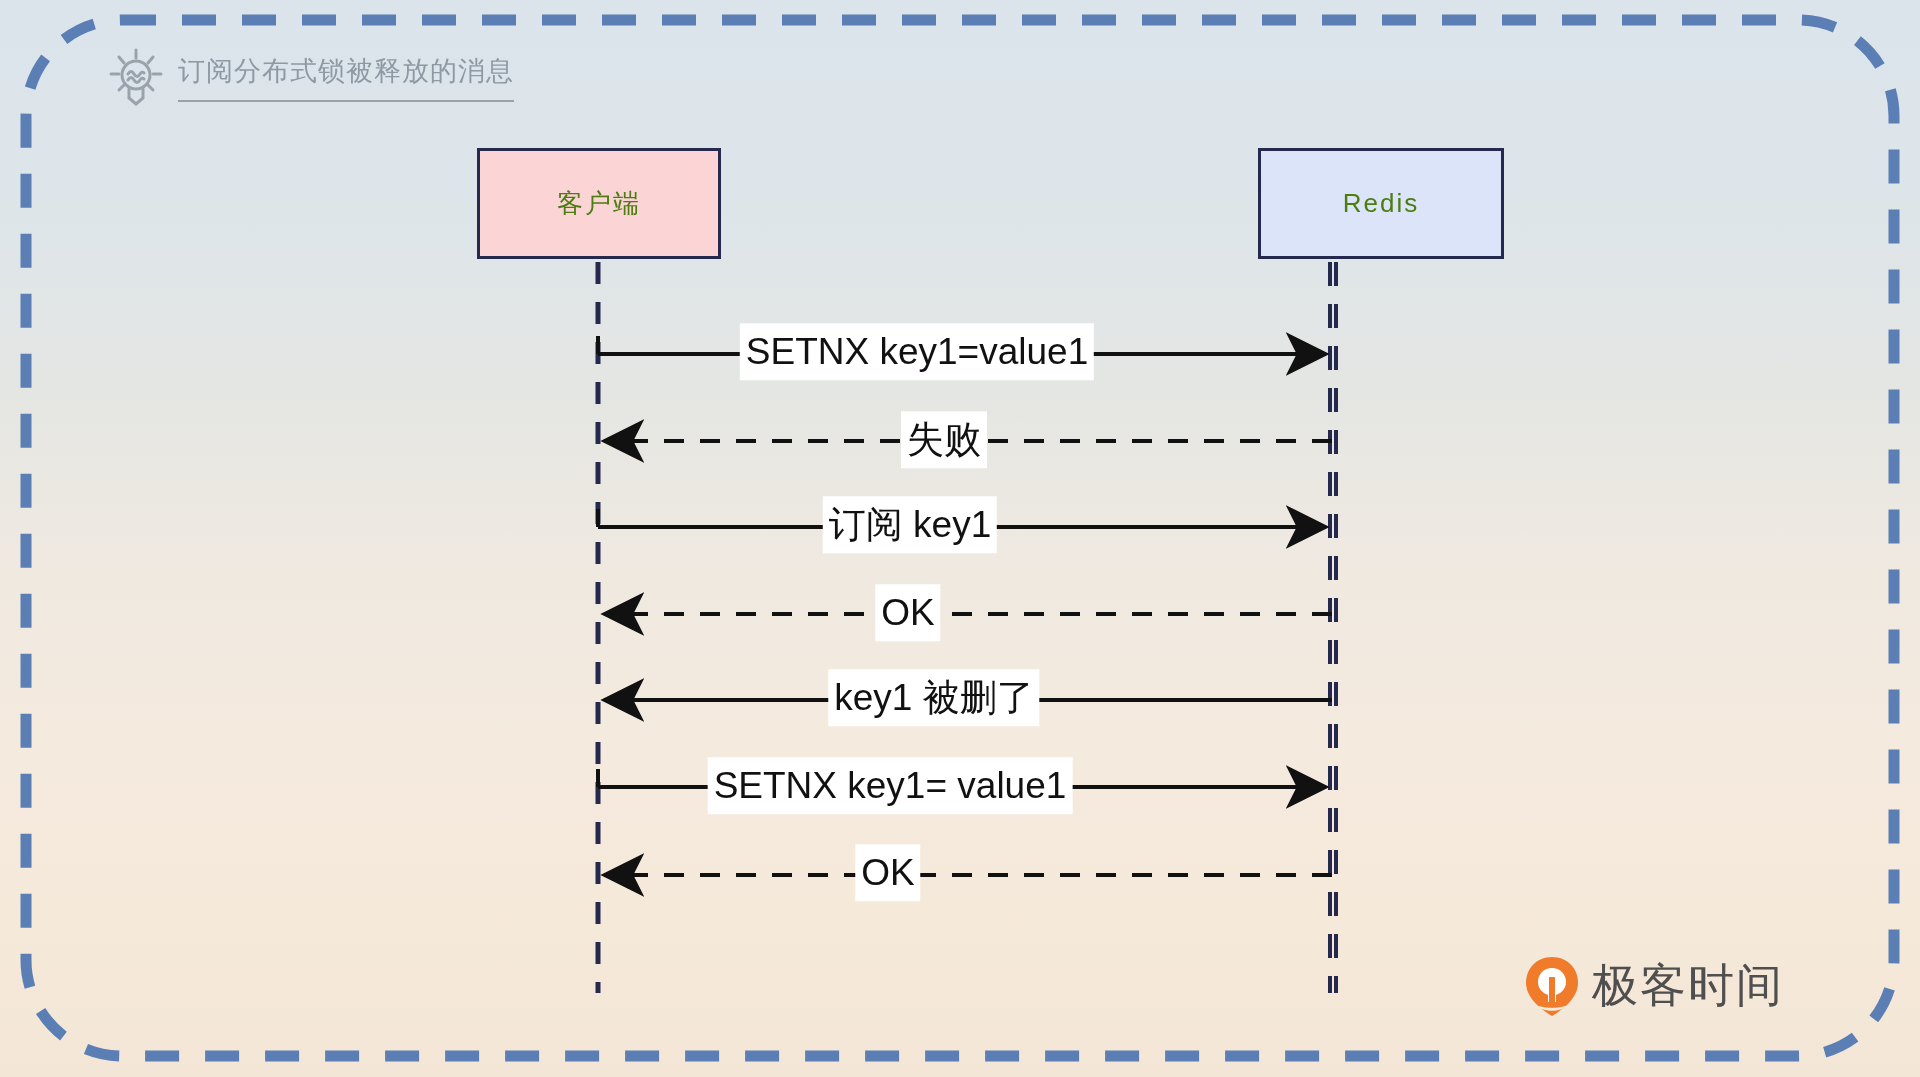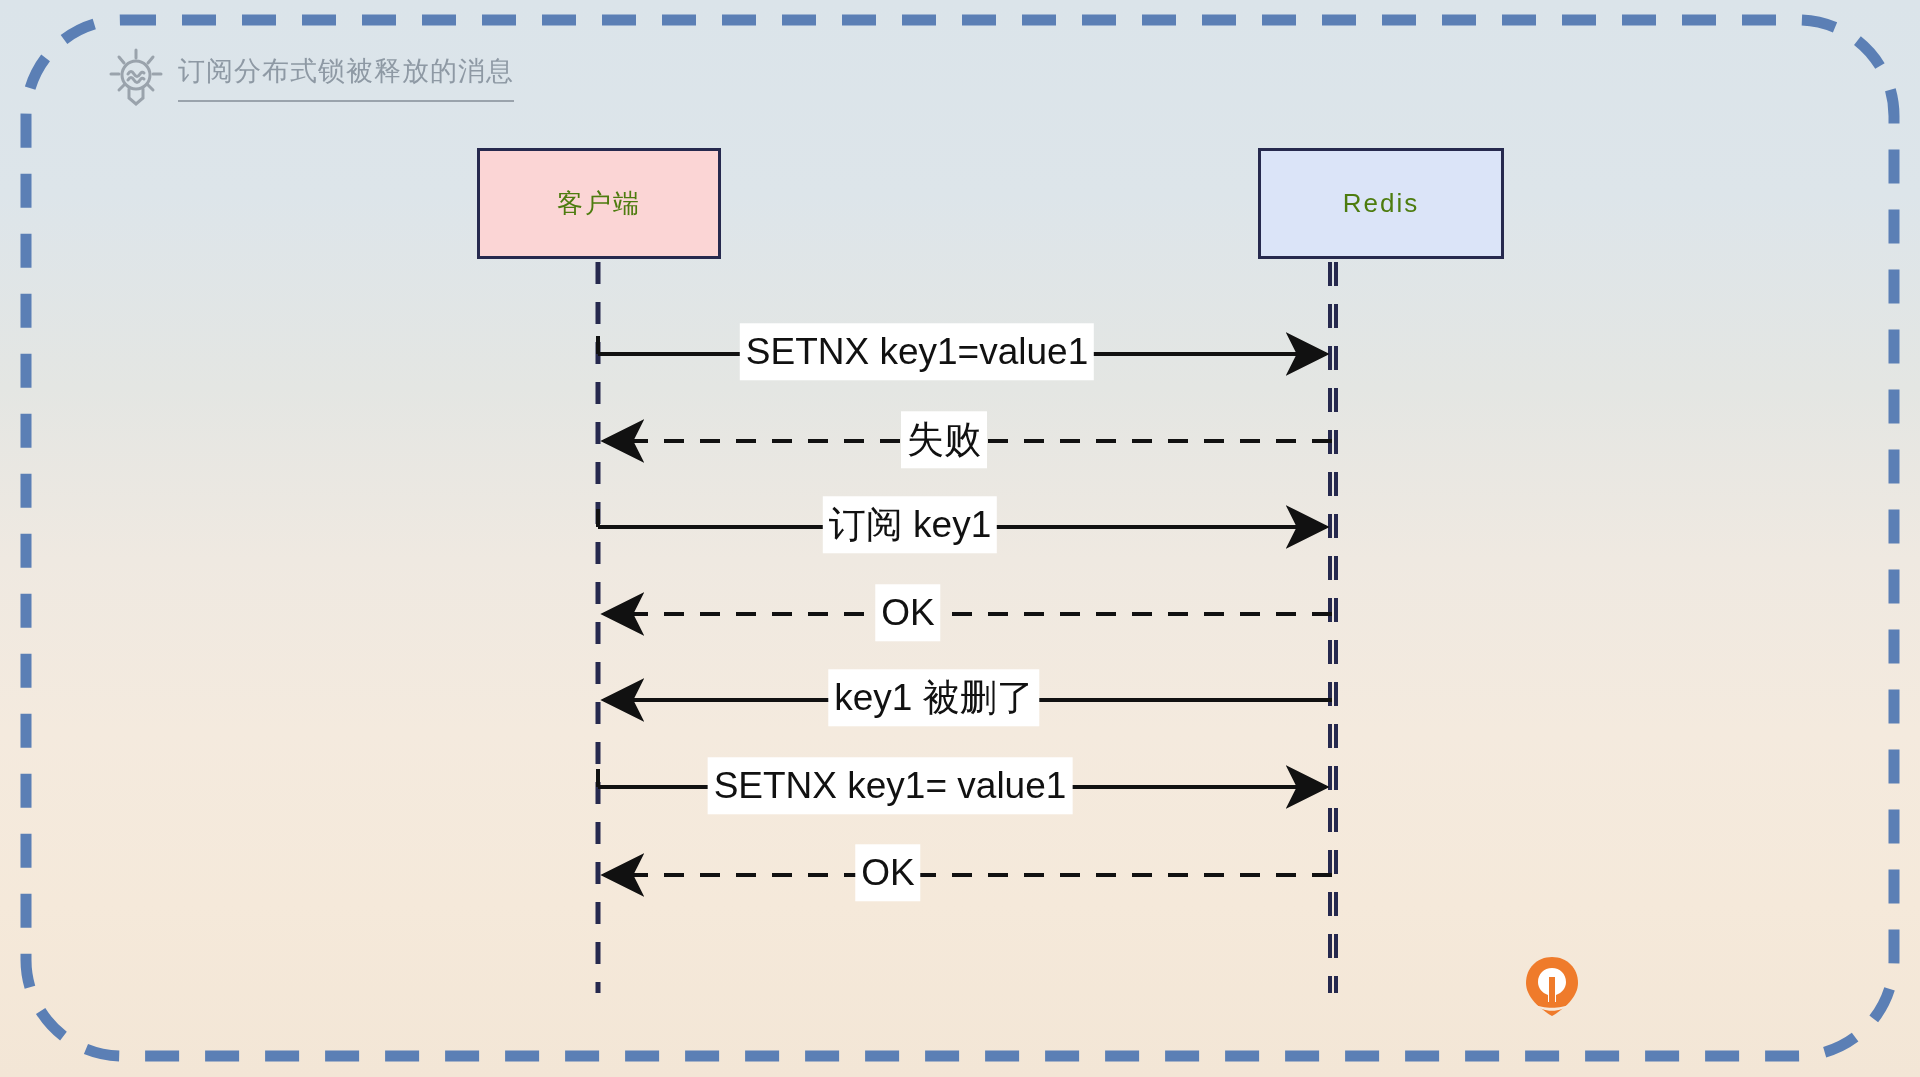--- a/index.html
+++ b/index.html
@@ -194,15 +194,16 @@
   <div class="msg-label" style="left:890px; top:786px;">SETNX key1= value1</div>
   <div class="msg-label" style="left:888px; top:873px;">OK</div>
 
   <div id="logo">
     <svg id="logo-mark" viewBox="0 0 56 62" aria-hidden="true">
       <path d="M28 2 C13 2 2 13 2 28 C2 42 16 54 28 61 C40 54 54 42 54 28 C54 13 43 2 28 2 Z" fill="#ef7b2b"></path>
       <path d="M28 13 C20 13 14 19 14 27 C14 33 18 38 24 40 L24 47 L32 47 L32 40 C38 38 42 33 42 27 C42 19 36 13 28 13 Z" fill="#ffffff"></path>
       <rect x="25" y="22" width="6" height="28" fill="#ef7b2b"></rect>
       <path d="M10 49 C18 58 38 58 46 49 C38 54 18 54 10 49 Z" fill="#f6eadd"></path>
     </svg>
+    <span id="logo-text">极客时间</span>
   </div>
 
 </div>
 
 </body></html>

